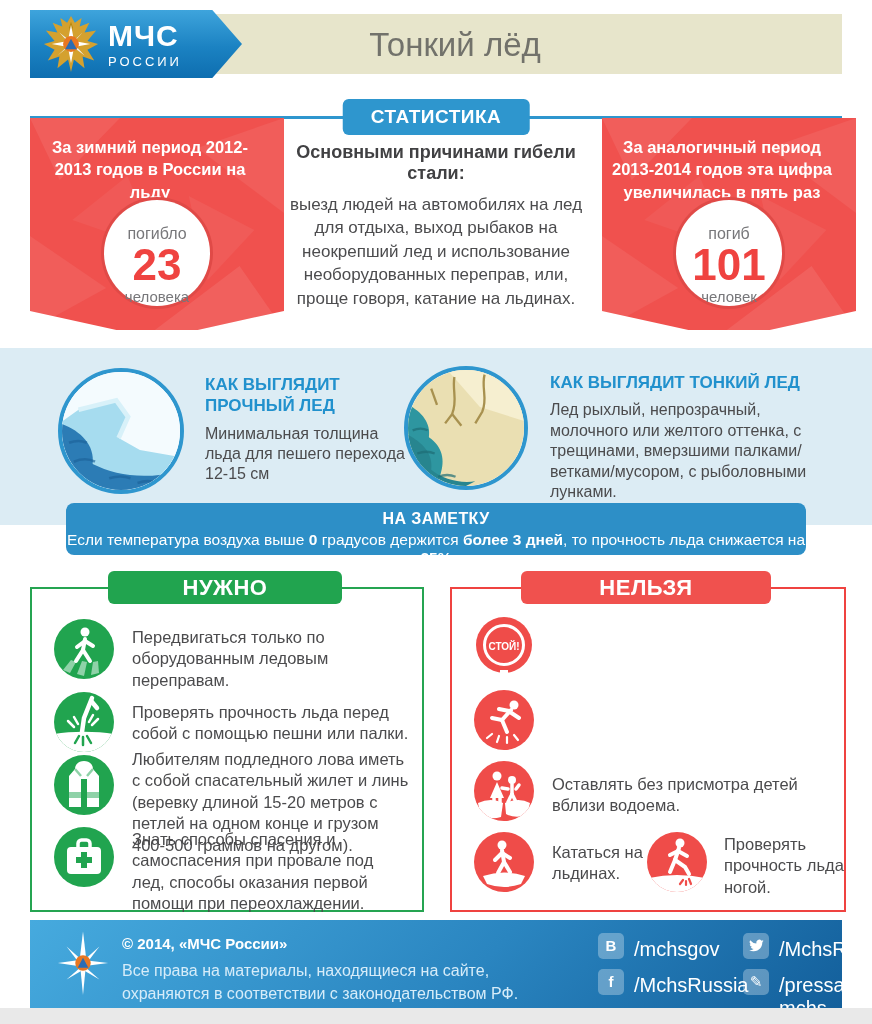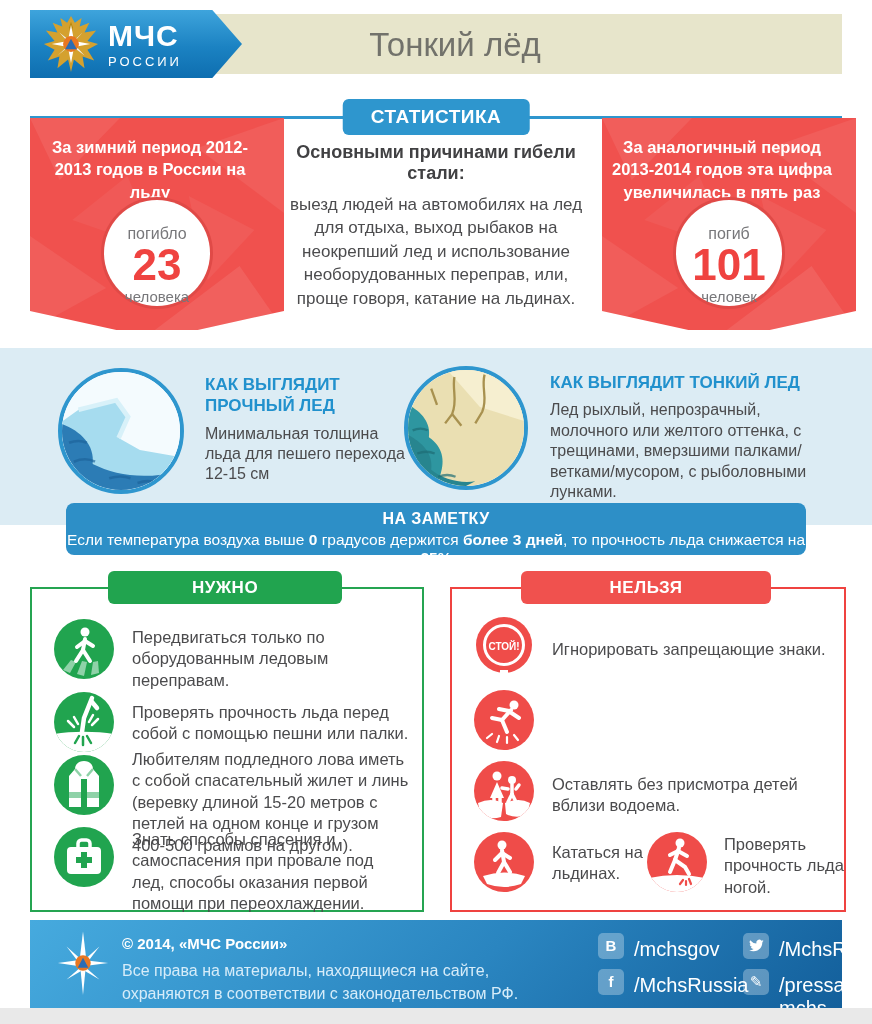--- a/index.html
+++ b/index.html
@@ -56,21 +56,21 @@
   .note{position:absolute;left:66px;top:503px;width:740px;height:52px;background:#2d8fc7;
       border-radius:8px;color:#fff;text-align:center;z-index:4;}
   .note-title{font-size:16px;font-weight:bold;margin-top:7px;letter-spacing:.4px;}
   .note-body{font-size:15.5px;margin-top:3px;}
 
   
   .col-box{position:absolute;top:587px;height:321px;background:#fff;border-width:2px;border-style:solid;}
   .col-box.green{left:30px;width:390px;border-color:#25a451;}
   .col-box.red{left:450px;width:392px;border-color:#ef4340;}
   .col-badge{position:absolute;top:571px;height:33px;line-height:33px;text-align:center;
-      color:#fff;font-weight:bold;font-size:17px;border-radius:6px;z-index:5;letter-spacing:.5px;}
+      color:#fff;font-weight:bold;font-size:22px;border-radius:6px;z-index:5;letter-spacing:.5px;}
   .col-badge.green{left:108px;width:234px;background:#21a44f;}
   .col-badge.red{left:521px;width:250px;background:#f0514e;}
   .list-item{position:absolute;left:0;width:100%;height:70px;}
   .icon-circle{position:absolute;left:22px;width:60px;height:60px;}
   .icon-circle svg{display:block;width:60px;height:60px;}
   .item-text{position:absolute;left:100px;margin:0;font-size:16.5px;line-height:1.3;color:#4b4b4d;width:278px;}
   .sub-icon2{left:195px;}
   .sub-text1{width:125px;}
   .sub-text2{left:272px;width:122px;}
 
@@ -287,21 +287,20 @@
     <div class="list-item" style="top:28px;">
       <span class="icon-circle">
         <svg viewBox="0 0 60 60">
           <circle cx="30" cy="28" r="28" fill="#ef4c49"></circle>
           <rect x="27" y="50" width="6" height="7" fill="#ef4c49"></rect>
           <rect x="26" y="53" width="8" height="4" fill="#fff"></rect>
           <circle cx="30" cy="28" r="19.5" fill="none" stroke="#fff" stroke-width="3"></circle>
           <text x="30" y="32.5" text-anchor="middle" font-family="Liberation Sans, DejaVu Sans, sans-serif" font-size="10" font-weight="bold" fill="#fff">СТОЙ!</text>
         </svg>
       </span>
-      <p class="item-text" style="top:22px;">Игнорировать запрещающие знаки.</p>
     </div>
 
     <div class="list-item" style="top:101px;">
       <span class="icon-circle">
         <svg viewBox="0 0 60 60">
           <circle cx="30" cy="30" r="30" fill="#ef4c49"></circle>
           <circle cx="40" cy="15" r="4.5" fill="#fff"></circle>
           <g stroke="#fff" stroke-width="4" stroke-linecap="round" fill="none">
             <path d="M37 20 L28 30"></path>
               <path d="M36 22 L45 28"></path>

